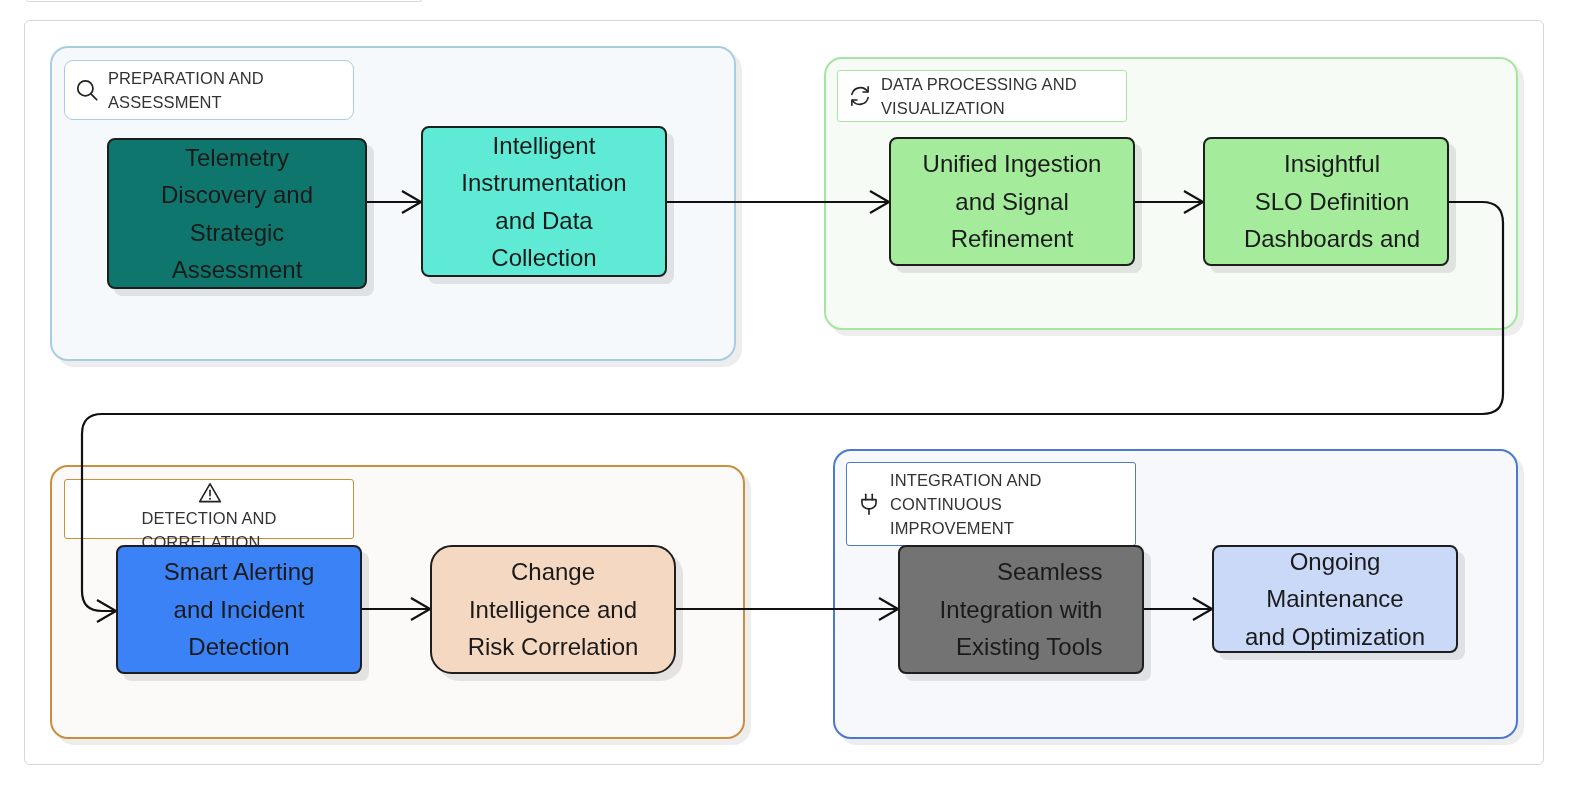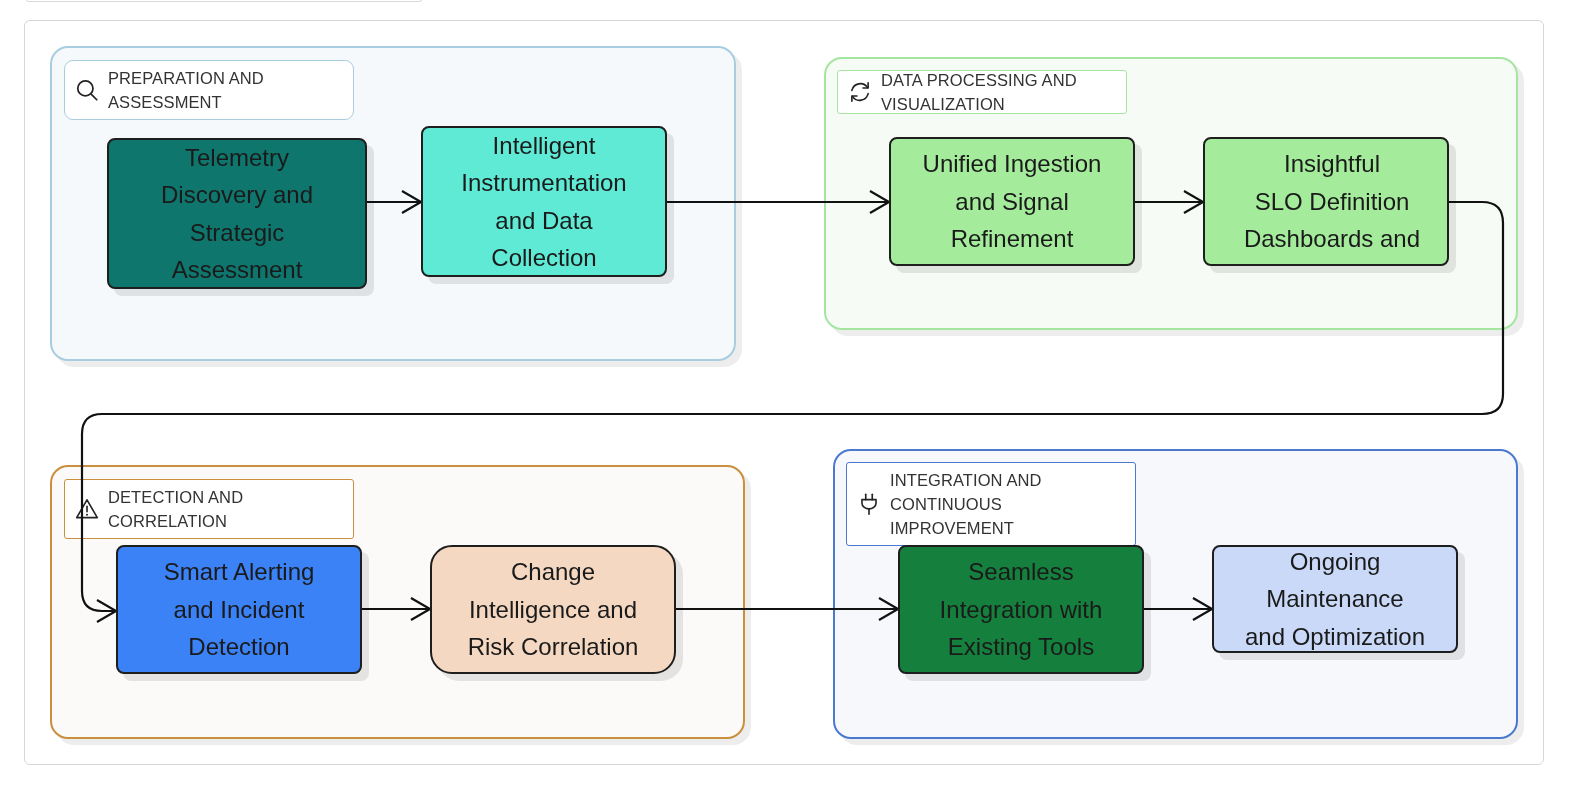--- a/index.html
+++ b/index.html
@@ -40,38 +40,38 @@
       </svg>
   </span>
   <span class="gtext">
     <div>PREPARATION AND</div>
     <div>ASSESSMENT</div>
   </span>
 </div>
 
 <div class="group" id="g-processing" style="left: 824px; top: 57px; width: 690px; height: 269px; border-color: rgb(164, 230, 160); background: rgb(246, 251, 245);">
 </div>
-<div class="group-label" id="gl-processing" style="left: 837px; top: 70px; width: 290px; height: 44px; border-color: rgb(164, 230, 160);">
+<div class="group-label" id="gl-processing" style="left: 837px; top: 70px; width: 290px; height: 52px; border-color: rgb(164, 230, 160);">
   <span class="gicon">
     <svg viewBox="0 0 24 24">
         <path d="M4.5 10.5 A8 8 0 0 1 19 8" fill="none" stroke="#222" stroke-width="1.5" stroke-linecap="round"></path>
         <polyline points="19.5,3.5 19.5,8.3 14.8,8.3" fill="none" stroke="#222" stroke-width="1.5" stroke-linecap="round" stroke-linejoin="round"></polyline>
         <path d="M19.5 13.5 A8 8 0 0 1 5 16" fill="none" stroke="#222" stroke-width="1.5" stroke-linecap="round"></path>
         <polyline points="4.5,20.5 4.5,15.7 9.2,15.7" fill="none" stroke="#222" stroke-width="1.5" stroke-linecap="round" stroke-linejoin="round"></polyline>
       </svg>
   </span>
   <span class="gtext">
     <div>DATA PROCESSING AND</div>
     <div>VISUALIZATION</div>
   </span>
 </div>
 
 <div class="group" id="g-detection" style="left: 50px; top: 465px; width: 691px; height: 270px; border-color: rgb(201, 143, 60); background: rgb(251, 250, 248);">
 </div>
-<div class="group-label" id="gl-detection" style="left: 64px; top: 479px; width: 290px; height: 60px; border-color: rgb(201, 143, 60);">
+<div class="group-label" id="gl-detection" style="left: 64px; top: 479px; width: 290px; height: 60px; border-color: rgb(201, 143, 60); flex-direction: column;">
   <span class="gicon">
     <svg viewBox="0 0 24 24">
         <path d="M12 3.5 L21.5 20 L2.5 20 Z" fill="none" stroke="#222" stroke-width="1.5" stroke-linejoin="round"></path>
         <line x1="12" y1="9.5" x2="12" y2="14.5" stroke="#222" stroke-width="1.5" stroke-linecap="round"></line>
         <circle cx="12" cy="17.3" r="0.9" fill="#222"></circle>
       </svg>
   </span>
   <span class="gtext">
     <div>DETECTION AND</div>
     <div>CORRELATION</div>
@@ -150,21 +150,21 @@
     <div>Detection</div>
   </span>
 </div>
 <div class="node" style="left: 430px; top: 545px; width: 246px; height: 129px; background: rgb(245, 216, 194); border-radius: 22px;">
   <span>
     <div>Change</div>
     <div>Intelligence and</div>
     <div>Risk Correlation</div>
   </span>
 </div>
-<div class="node" style="left: 898px; top: 545px; width: 246px; height: 129px; background: #15803d;">
+<div class="node" style="left: 898px; top: 545px; width: 246px; height: 129px; background: #737373; text-align: right;">
   <span>
     <div>Seamless</div>
     <div>Integration with</div>
     <div>Existing Tools</div>
   </span>
 </div>
 <div class="node" style="left: 1212px; top: 545px; width: 246px; height: 108px; background: rgb(201, 217, 247);">
   <span>
     <div>Ongoing</div>
     <div>Maintenance</div>

